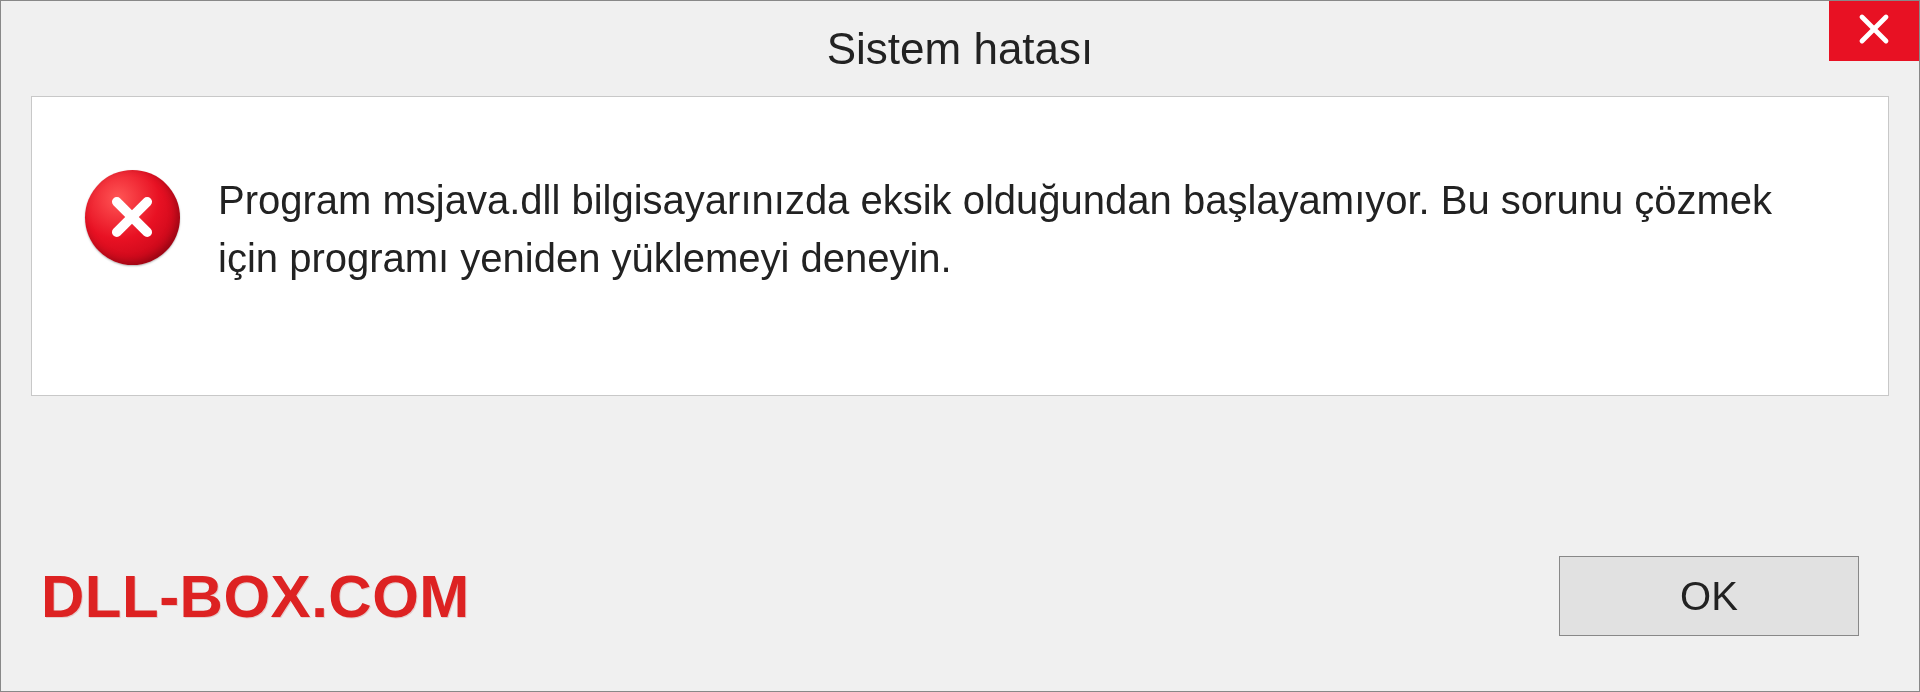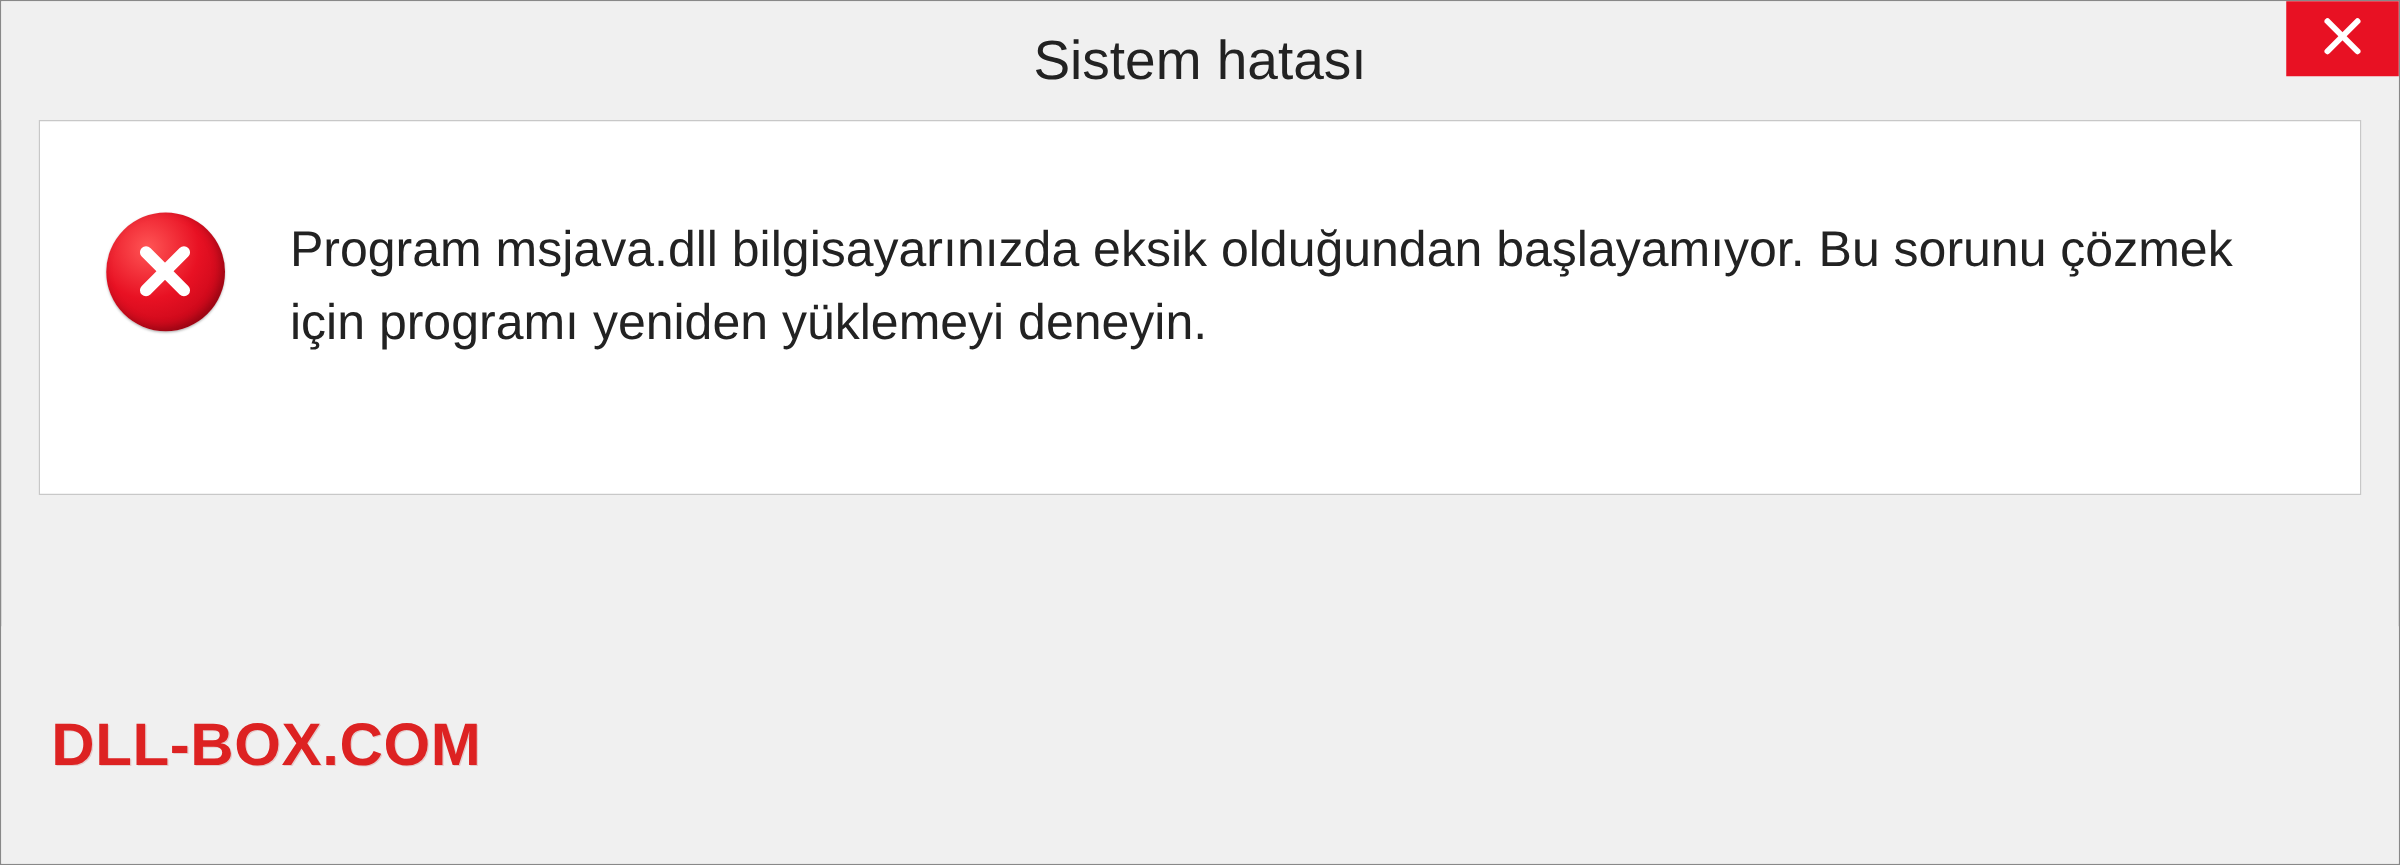--- a/index.html
+++ b/index.html
@@ -59,21 +59,21 @@
       height: 36px;
     }
     
     .content-panel {
       background: #fff;
       border: 1px solid #c8c8c8;
       margin: 0 30px;
       padding: 70px 60px 70px 50px;
       display: flex;
       align-items: flex-start;
-      gap: 50px;
+      gap: 36px;
       min-height: 300px;
     }
     
     .error-icon-wrap {
       flex-shrink: 0;
       width: 100px;
       height: 100px;
       display: flex;
       align-items: center;
       justify-content: center;
@@ -111,21 +111,21 @@
       right: 0;
       height: 190px;
       display: flex;
       align-items: center;
       justify-content: space-between;
       padding: 0 60px 0 40px;
       background: #f0f0f0;
     }
     
     .watermark {
-      font-size: 48px;
+      font-size: 60px;
       font-weight: 900;
       color: #d22;
       font-family: Arial, sans-serif;
       letter-spacing: 0.5px;
       text-shadow: 1px 1px 0 rgba(160,0,0,0.15);
     }
     
     .ok-button {
       width: 300px;
       height: 80px;
@@ -164,15 +164,18 @@
           <line x1="5" y1="5" x2="19" y2="19"></line>
           <line x1="19" y1="5" x2="5" y2="19"></line>
         </svg>
       </div>
     </div>
     <div class="message-text">Program msjava.dll bilgisayarınızda eksik olduğundan başlayamıyor. Bu sorunu çözmek için programı yeniden yüklemeyi deneyin.</div>
   </div>
 
   <div class="footer">
     <div class="watermark">DLL-BOX.COM</div>
+    <button class="ok-button">
+      <span>OK</span>
+    </button>
   </div>
 
 </div>
 
 </body></html>

